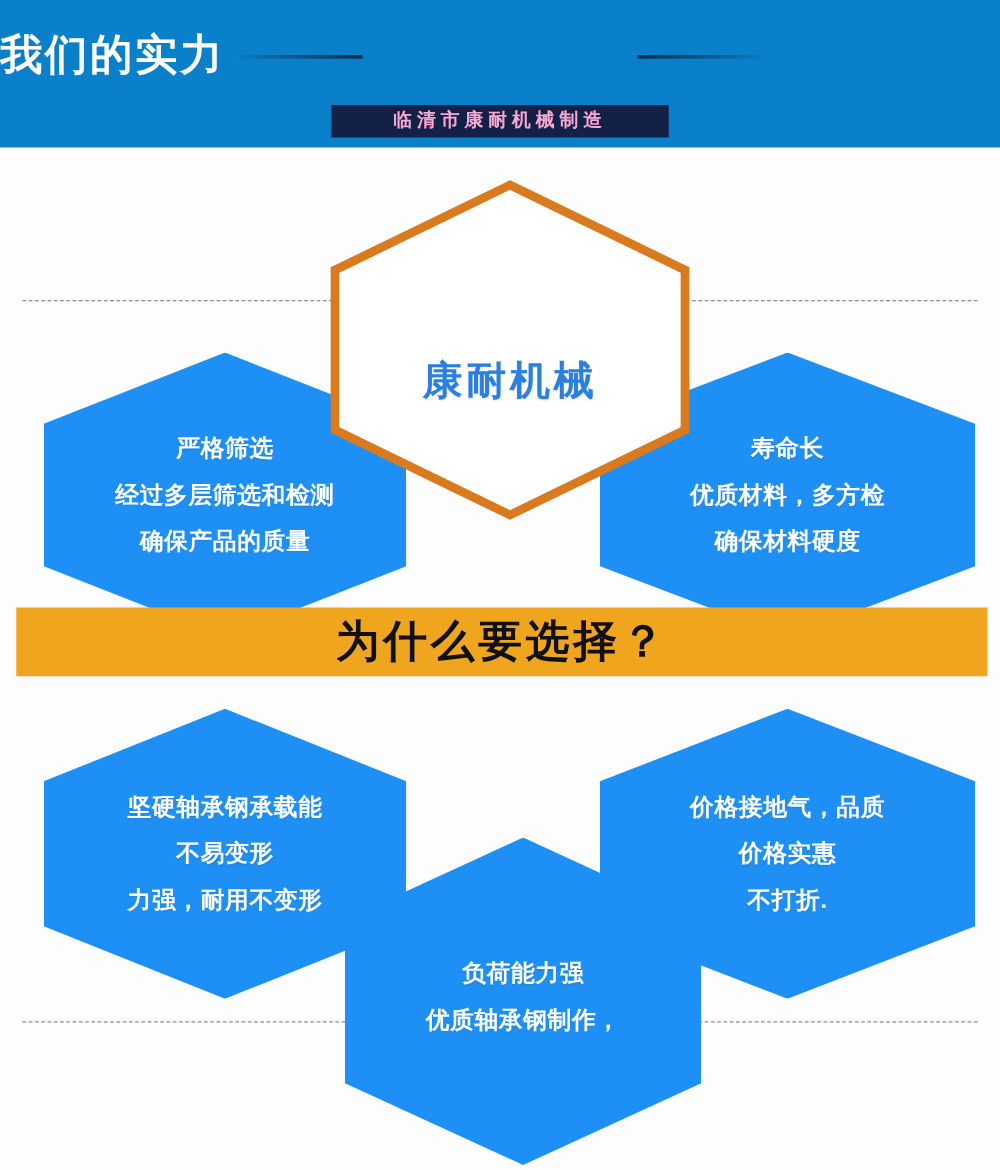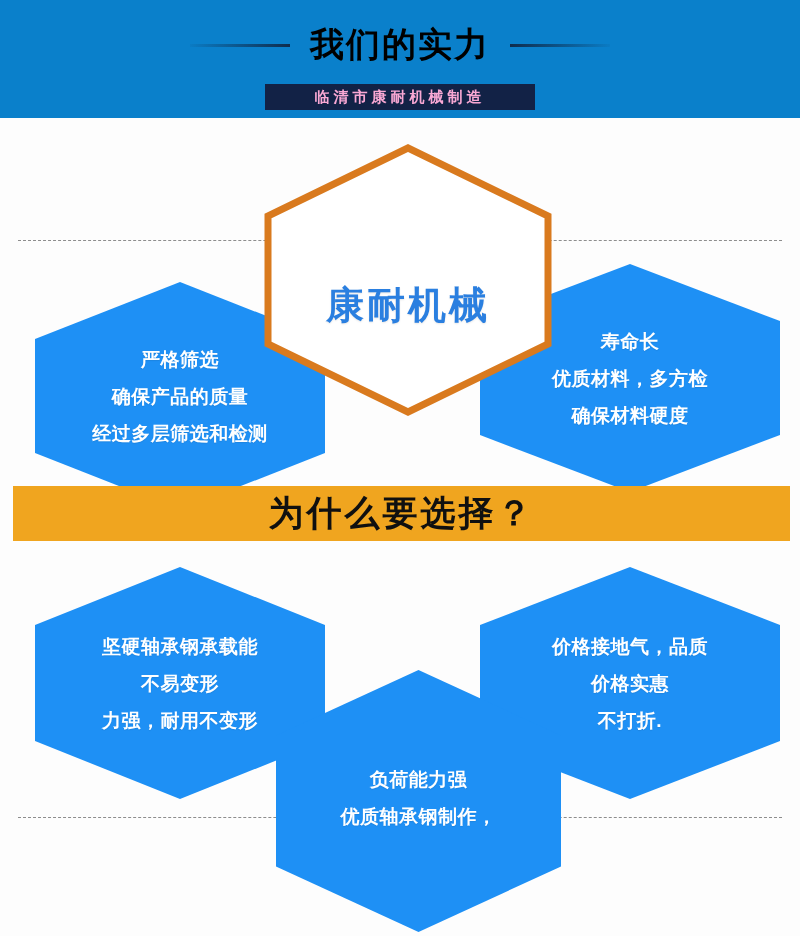--- a/index.html
+++ b/index.html
@@ -11,22 +11,21 @@
   }
   #page{position:relative;width:800px;height:936px;background:#fdfdfd;overflow:hidden;}
 
   
   #header{
     position:absolute;left:0;top:0;width:800px;height:118px;
     background:#0a80cb;
   }
   #header-title{
     position:absolute;left:0;top:22px;width:800px;
-    text-align:center;
-    color:#000000;
+    color:#ffffff;
     font-size:34px;
     font-weight:bold;
     letter-spacing:2px;
     line-height:44px;
     white-space:nowrap;
   }
   .title-rule{
     position:absolute;top:44px;height:3px;
     background:linear-gradient(to right,rgba(16,40,70,0.05),rgba(16,40,70,0.95));
   }
@@ -85,31 +84,31 @@
     position:absolute;
     left:264px;top:144px;width:288px;height:272px;
     display:flex;align-items:center;justify-content:center;
   }
   #hex-center .outline{
     position:absolute;left:0;top:0;width:100%;height:100%;
   }
   #hex-center-label{
     position:relative;
     color:#2a7fe0;
-    font-size:38px;
+    font-size:32px;
     font-weight:bold;
     letter-spacing:3px;
     white-space:nowrap;
     text-shadow:0 1px 2px rgba(0,0,0,0.10);
     margin-top:50px;
   }
 
   
   #hex-tl{left:35px;top:282px;width:290px;height:228px;}
-  #hex-tr{left:480px;top:264px;width:300px;height:228px;}
+  #hex-tr{left:480px;top:282px;width:300px;height:228px;}
 
   
   #hex-bl{left:35px;top:567px;width:290px;height:232px;}
   #hex-br{left:480px;top:567px;width:300px;height:232px;}
   #hex-bc{left:276px;top:670px;width:285px;height:262px;}
 
   #hex-bc .hex-text{margin-top:-6px;}
 
   
   #banner{
@@ -138,22 +137,22 @@
     <div id="header-title">我们的实力</div>
     <div id="header-sub">临清市康耐机械制造</div>
   </div>
 
   <div class="dash-line" id="dash-top"></div>
   <div class="dash-line" id="dash-bottom"></div>
 
   <div class="hex" id="hex-tl">
     <div class="hex-text">
       <span class="hex-head">严格筛选</span>
+      <span class="hex-head">经过多层筛选和检测</span>
       <span class="hex-head">确保产品的质量</span>
-      <span class="hex-head">经过多层筛选和检测</span>
     </div>
   </div>
 
   <div class="hex" id="hex-tr">
     <div class="hex-text">
       <span class="hex-head">寿命长</span>
       <span class="hex-head">优质材料，多方检</span>
       <span class="hex-head">确保材料硬度</span>
     </div>
   </div>

